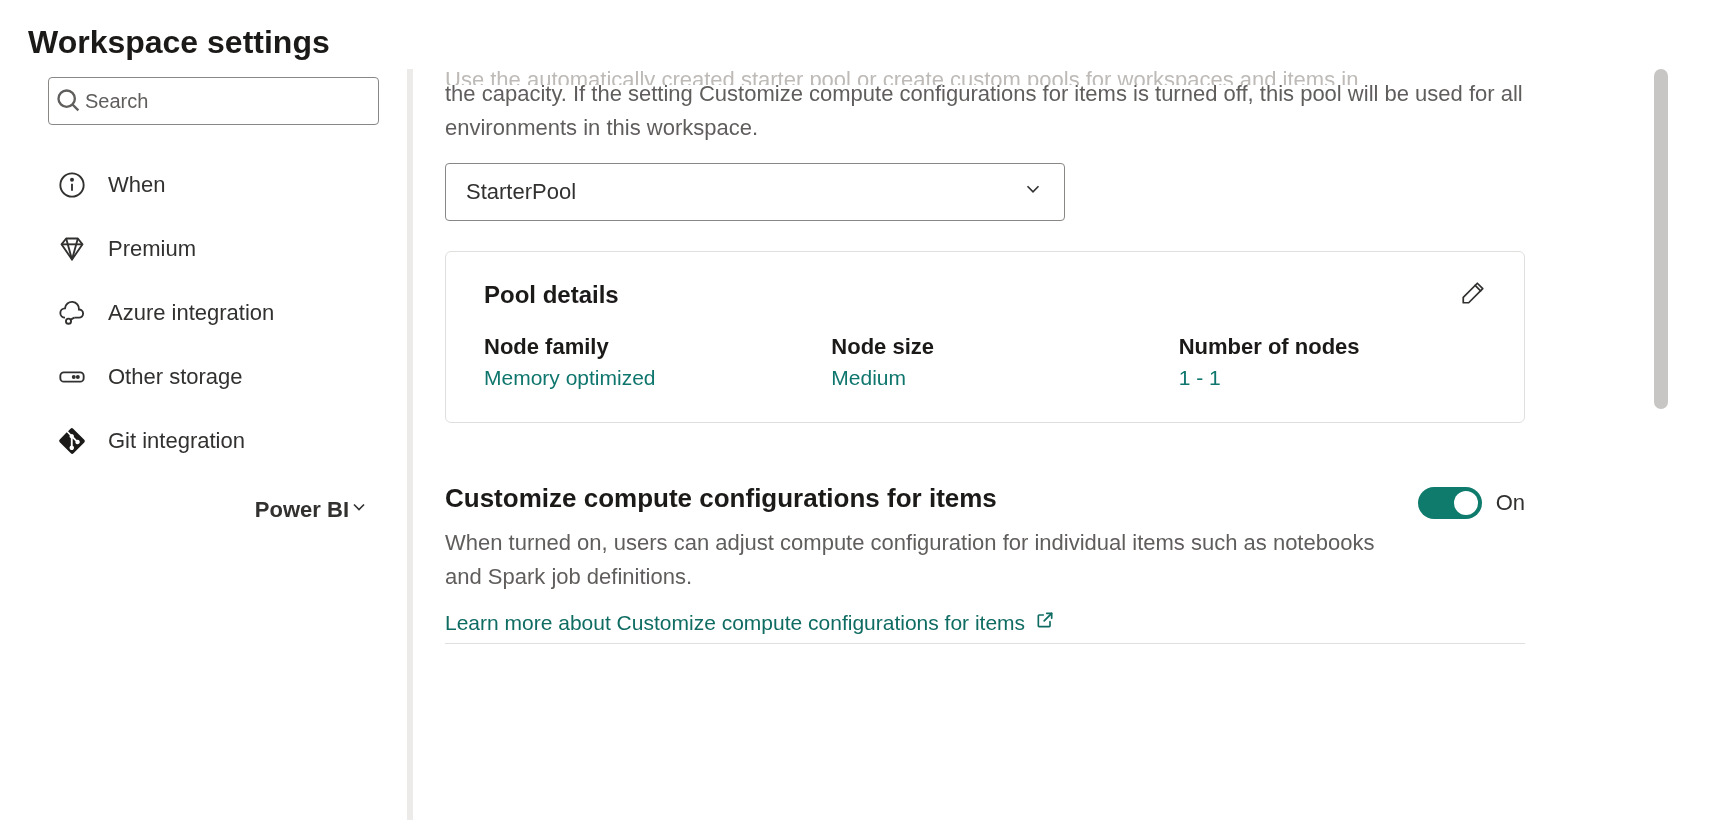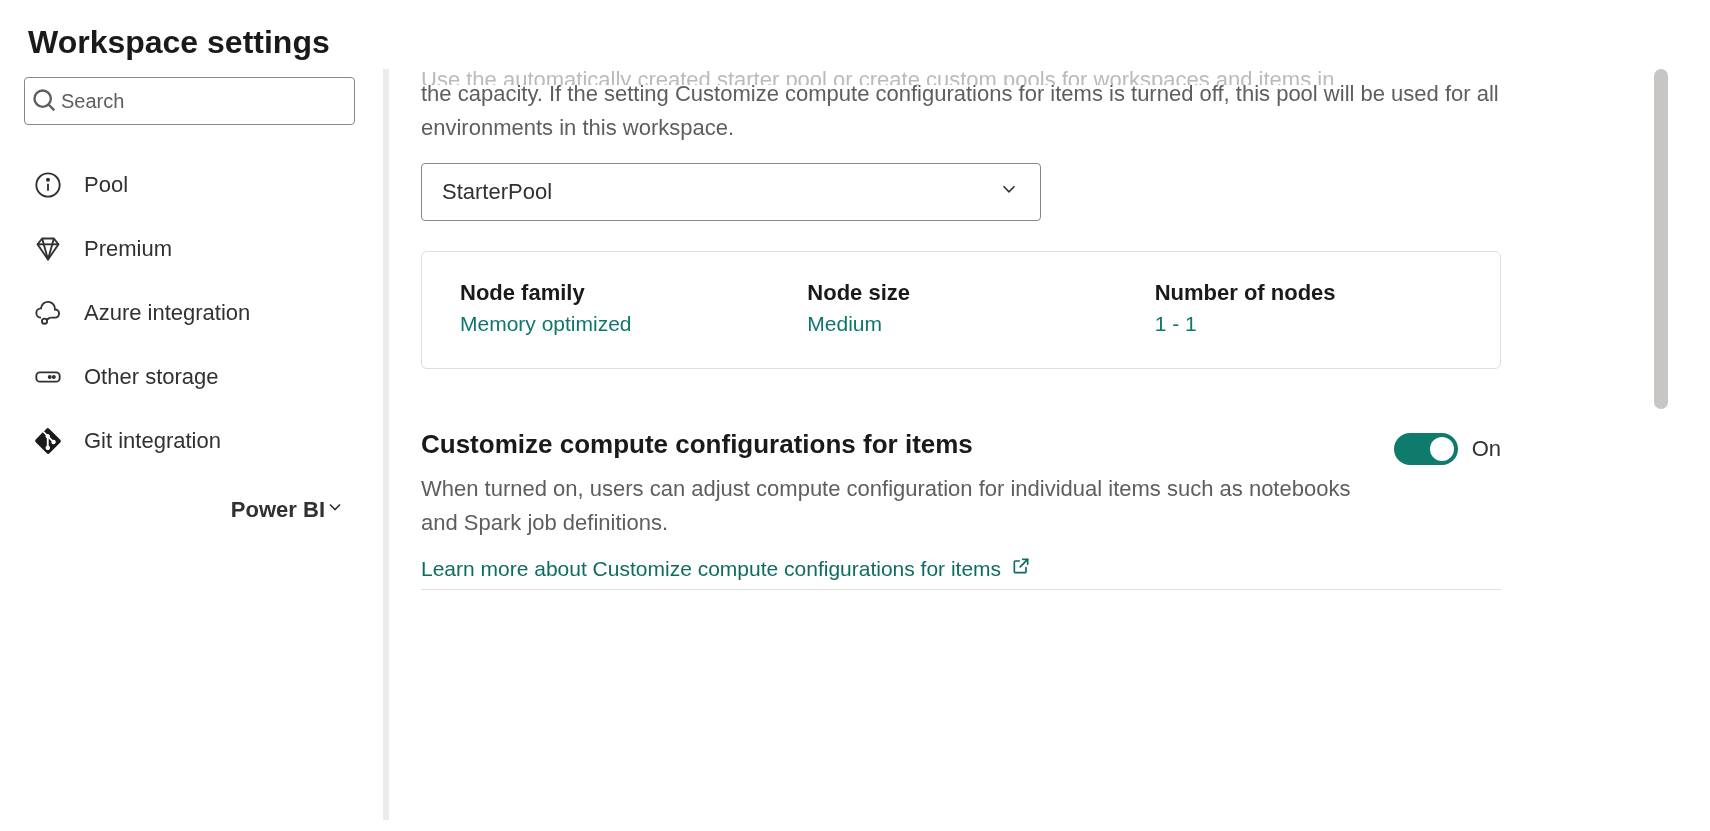--- a/index.html
+++ b/index.html
@@ -17,20 +17,21 @@
     }
     .page-title {
       font-size: 32px;
       font-weight: 700;
       padding: 24px 0 8px 28px;
       color: #1b1a19;
     }
     .layout {
       display: flex;
       height: calc(100% - 80px);
+      padding-left: 24px;
     }
     .sidebar {
       width: 375px;
       padding: 8px 20px 0 24px;
       flex-shrink: 0;
     }
     .search-box {
       display: flex;
       align-items: center;
       border: 1px solid #8a8886;
@@ -268,21 +269,21 @@
 
     <ul class="nav-list">
       <li class="nav-item">
         <span class="nav-item-icon">
           <svg viewBox="0 0 24 24" fill="none" stroke="#323130" stroke-width="1.6">
             <circle cx="12" cy="12" r="10"></circle>
             <line x1="12" y1="11" x2="12" y2="17"></line>
             <circle cx="12" cy="7.5" r="0.9" fill="#323130"></circle>
           </svg>
         </span>
-        <span>Pool</span>
+        <span>When</span>
       </li>
       <li class="nav-item">
         <span class="nav-item-icon">
           <svg viewBox="0 0 24 24" fill="none" stroke="#323130" stroke-width="1.6" stroke-linejoin="round">
             <path d="M3 8 L7 3 L17 3 L21 8 L12 21 Z"></path>
             <path d="M3 8 L21 8"></path>
             <path d="M7 3 L12 21 L17 3"></path>
           </svg>
         </span>
         <span>Premium</span>
@@ -337,20 +338,31 @@
       <div class="select-box">
         <span>StarterPool</span>
         <span>
           <svg width="22" height="22" viewBox="0 0 24 24" fill="none" stroke="#323130" stroke-width="1.8">
             <polyline points="6 9 12 15 18 9"></polyline>
           </svg>
         </span>
       </div>
 
       <div class="card">
+        <div class="card-header">
+          <div class="card-title">Pool details</div>
+          <div class="edit-btn">
+            <span>
+              <svg width="26" height="26" viewBox="0 0 24 24" fill="none" stroke="#323130" stroke-width="1.6" stroke-linecap="round" stroke-linejoin="round">
+                <path d="M16 3 L21 8 L8 21 L3 21 L3 16 Z"></path>
+                <line x1="14" y1="5" x2="19" y2="10"></line>
+              </svg>
+            </span>
+          </div>
+        </div>
         <div class="detail-row">
           <div class="detail-col">
             <div class="detail-label">Node family</div>
             <div class="detail-value">Memory optimized</div>
           </div>
           <div class="detail-col">
             <div class="detail-label">Node size</div>
             <div class="detail-value">Medium</div>
           </div>
           <div class="detail-col">

